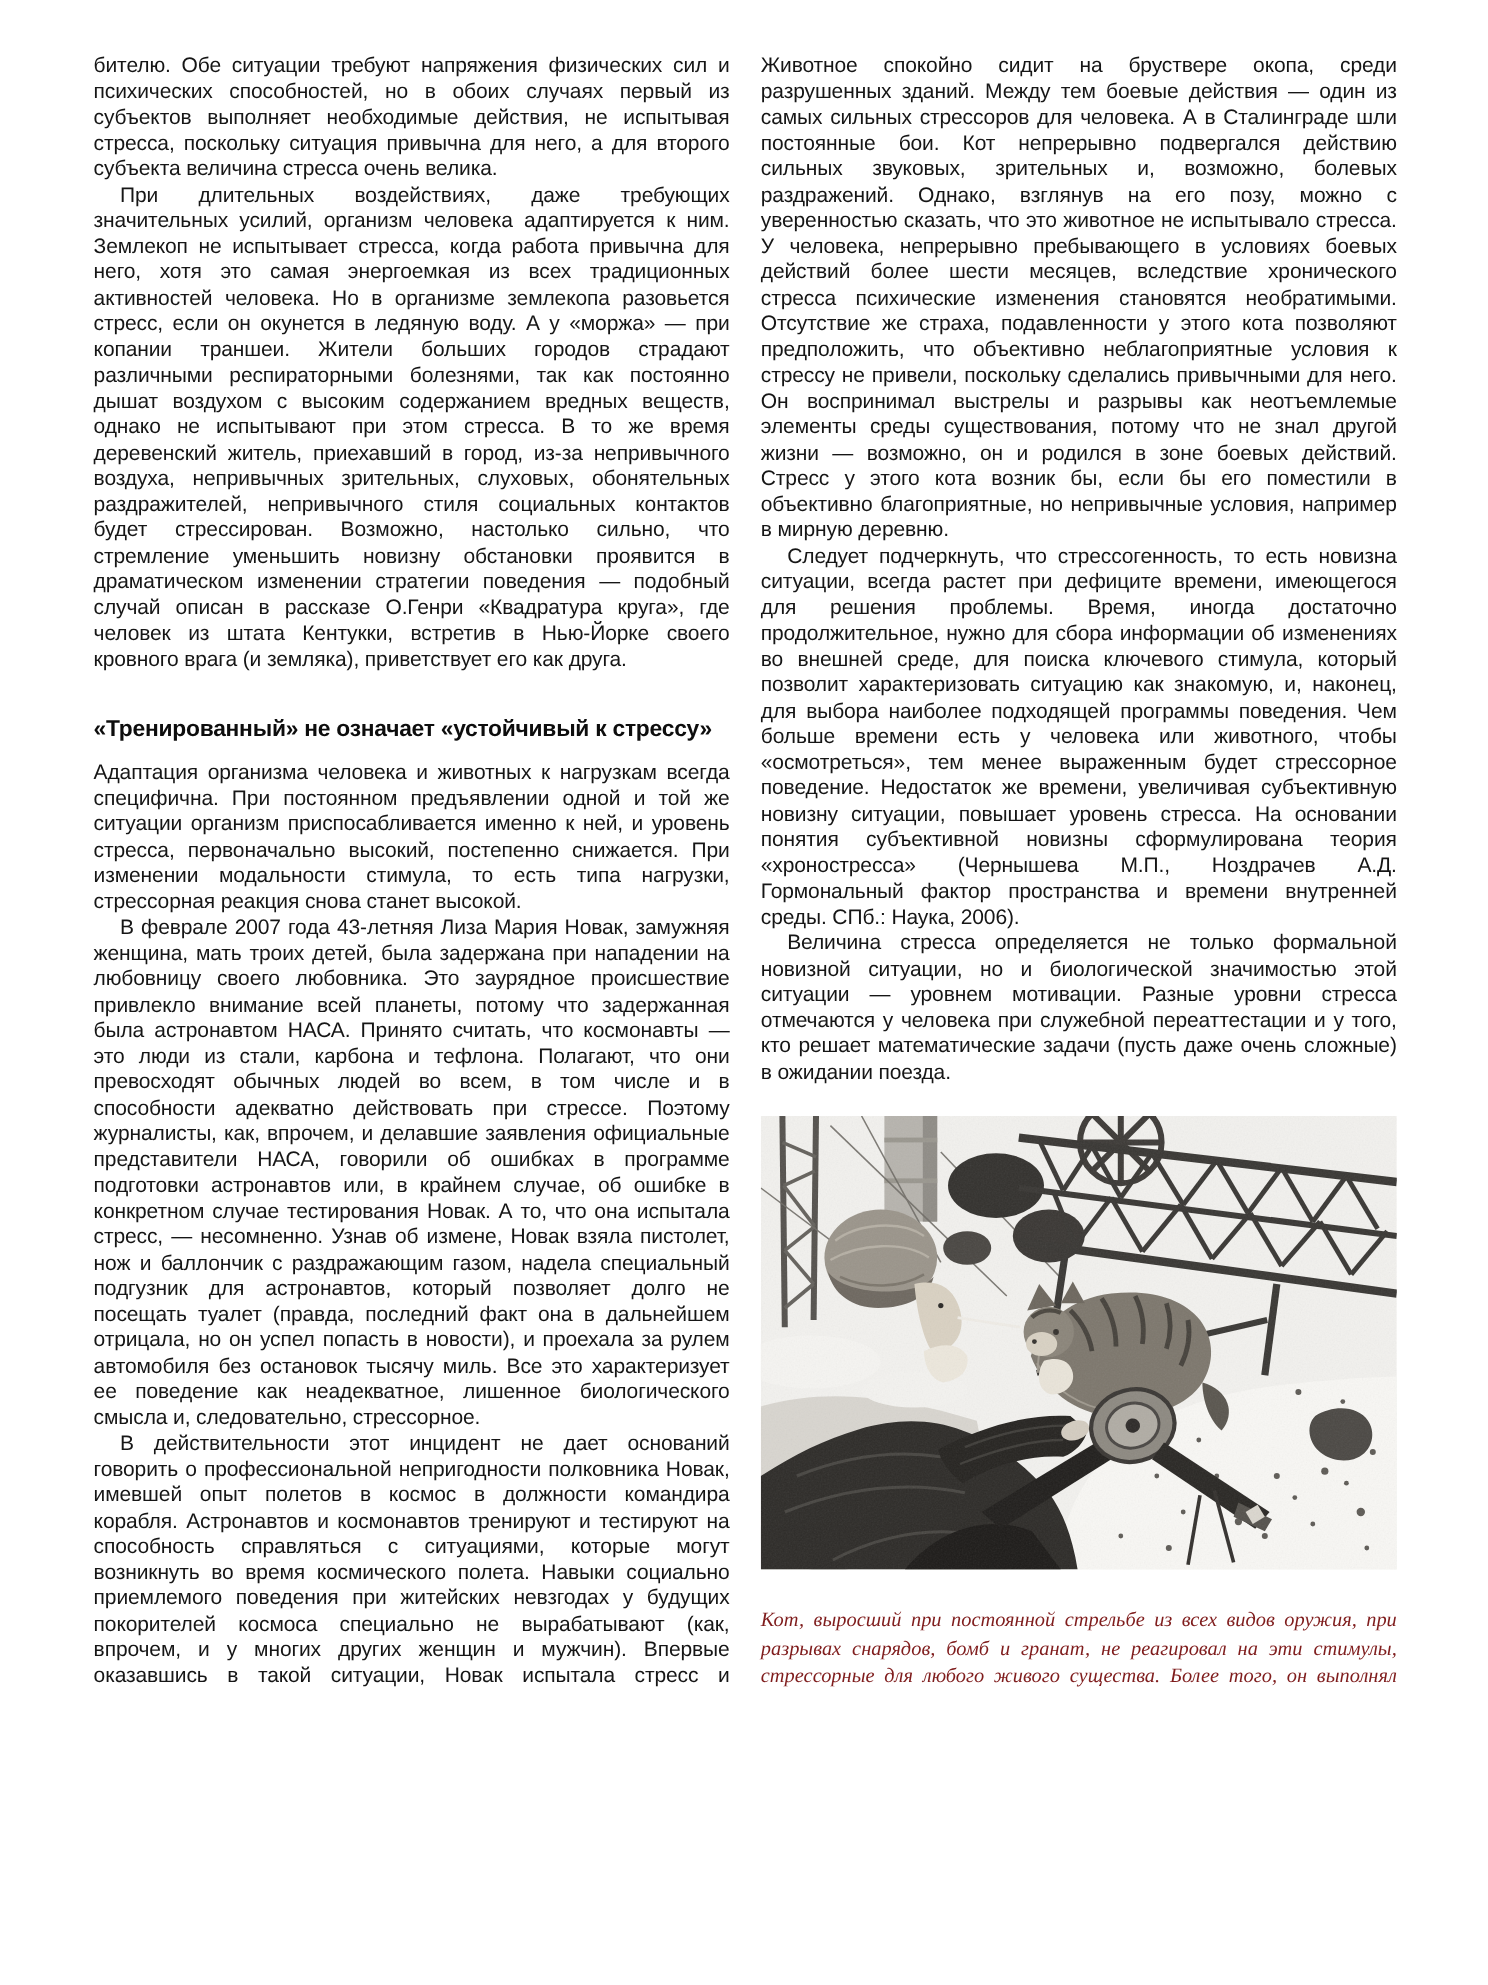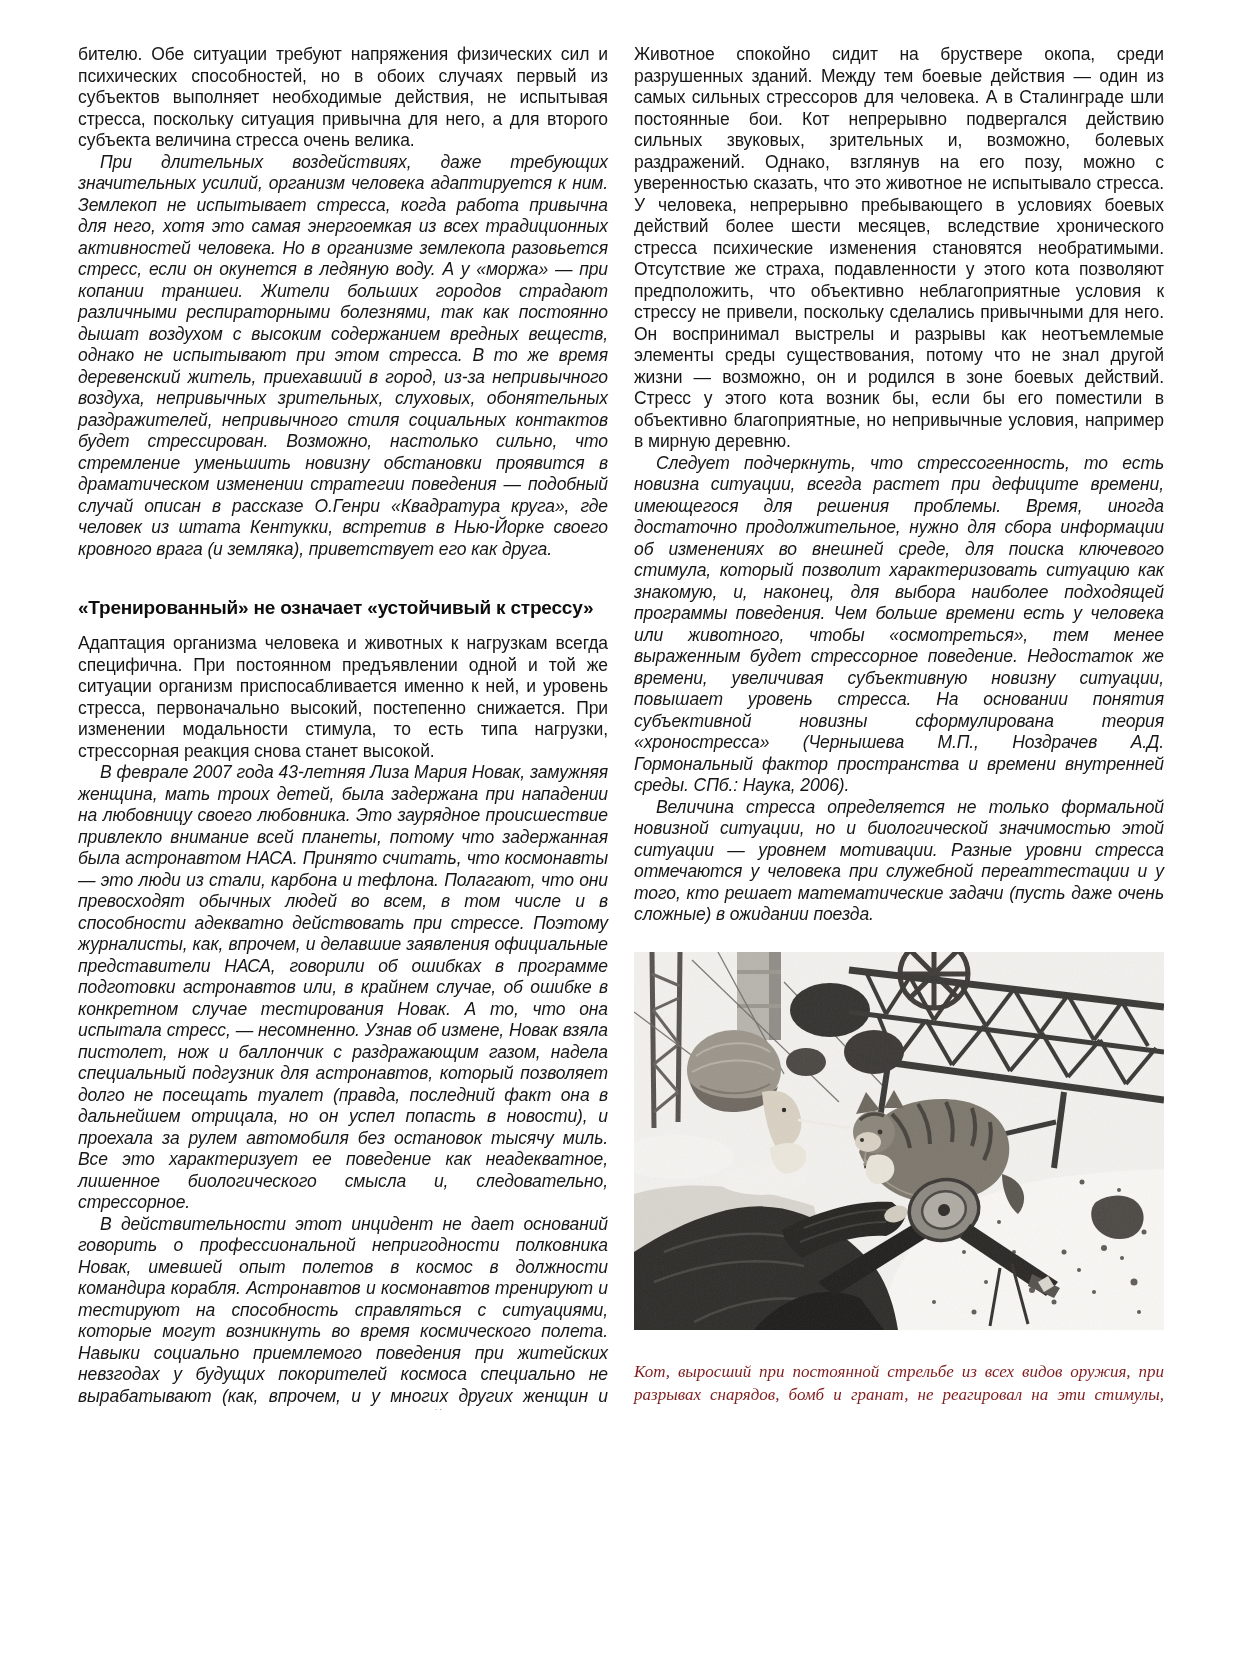--- a/index.html
+++ b/index.html
@@ -17,21 +17,21 @@
     display:flex;gap:26px;
   }
   .col{width:530px;}
   p.body{
     margin:0;
     font-size:17.5px;line-height:21.5px;
     text-align:justify;
     hyphens:auto;-webkit-hyphens:auto;
     letter-spacing:-0.1px;
   }
-  p.indent{text-indent:22px;font-style:italic;}
+  p.indent{text-indent:22px;}
   h2.section{
     margin:34px 0 12px 0;
     font-size:19px;line-height:27px;
     font-weight:bold;color:#0d0d0d;
     letter-spacing:-0.2px;
   }
   figure.photo{
     margin:26px 0 0 0;padding:0;
     width:530px;height:378px;
   }

